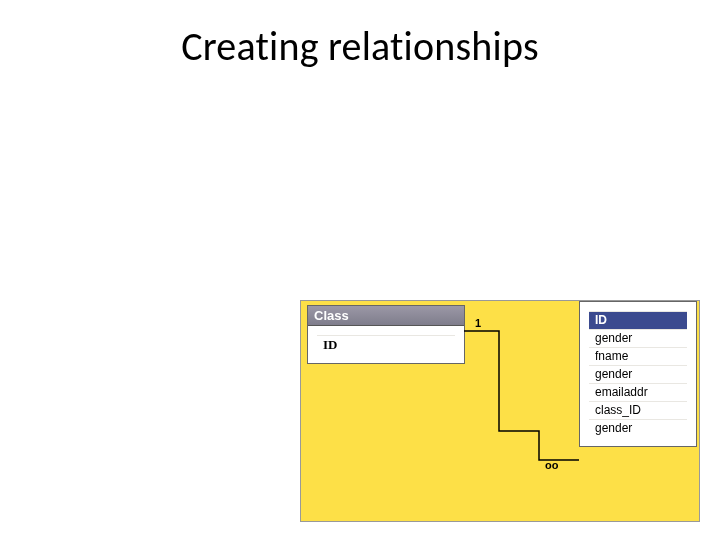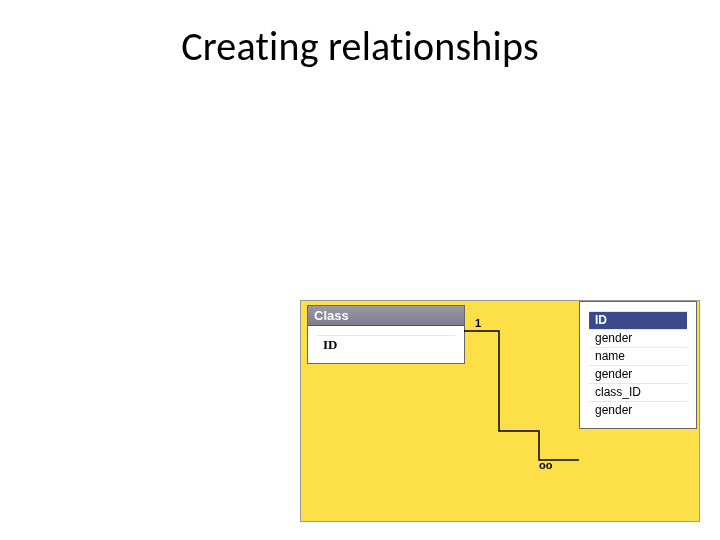--- a/index.html
+++ b/index.html
@@ -121,29 +121,30 @@
       <div class="entity-header">Class</div>
       <div class="entity-body">
         <div class="field pk-white">ID</div>
       </div>
     </div>
 
     <div class="entity student-box">
       <div class="entity-body">
         <div class="field pk">ID</div>
         <div class="field">gender</div>
-        <div class="field">name</div>
+        <div class="field">fname</div>
         <div class="field">gender</div>
+        <div class="field">emailaddr</div>
         <div class="field">class_ID</div>
         <div class="field">gender</div>
       </div>
     </div>
 
     <svg class="conn" width="398" height="220">
       <polyline points="163,30 198,30 198,130 238,130 238,159 278,159" fill="none" stroke="#000" stroke-width="1.5"></polyline>
     </svg>
 
     <div class="card-label" style="left:174px; top:16px;">1</div>
-    <div class="card-label" style="left:238px; top:158px;">oo</div>
+    <div class="card-label" style="left:244px; top:158px;">oo</div>
 
   </div>
 
 </div>
 
 </body></html>

